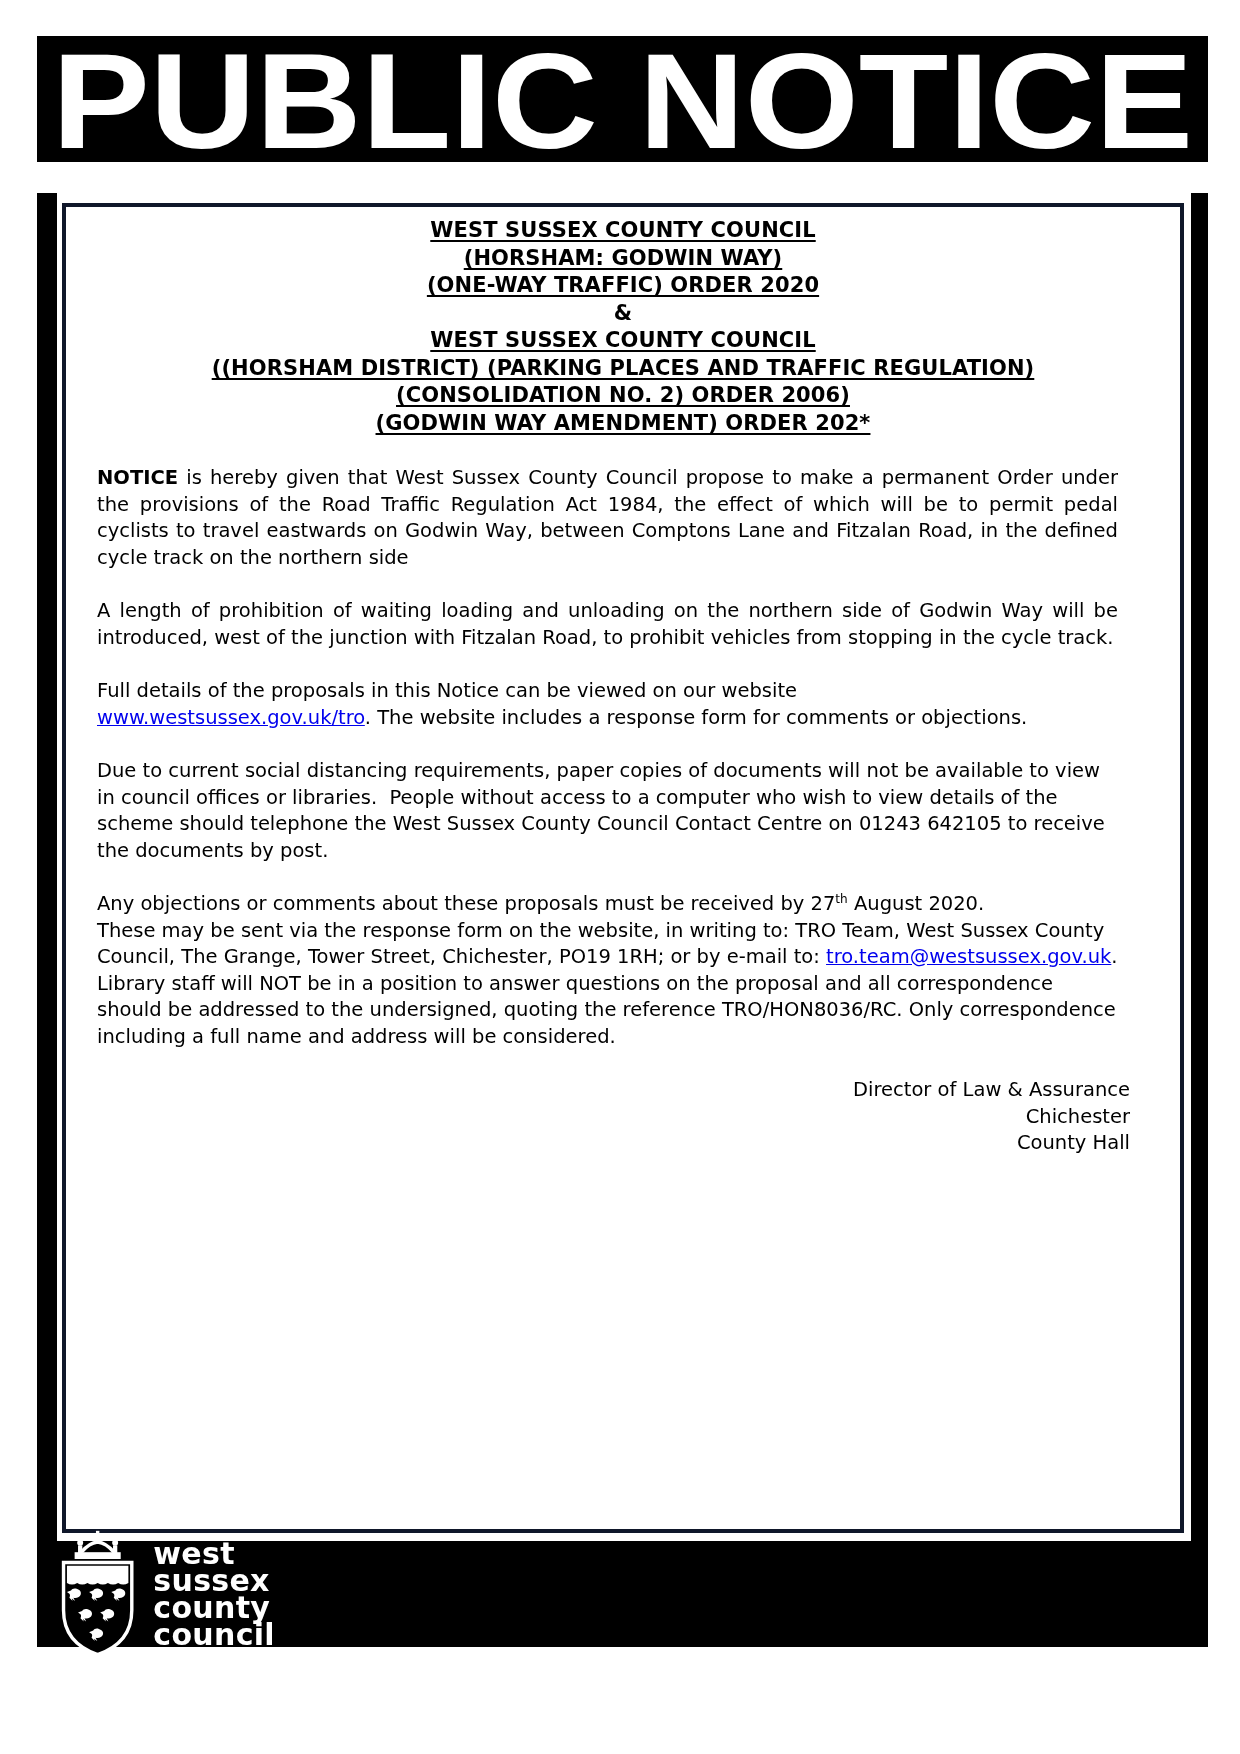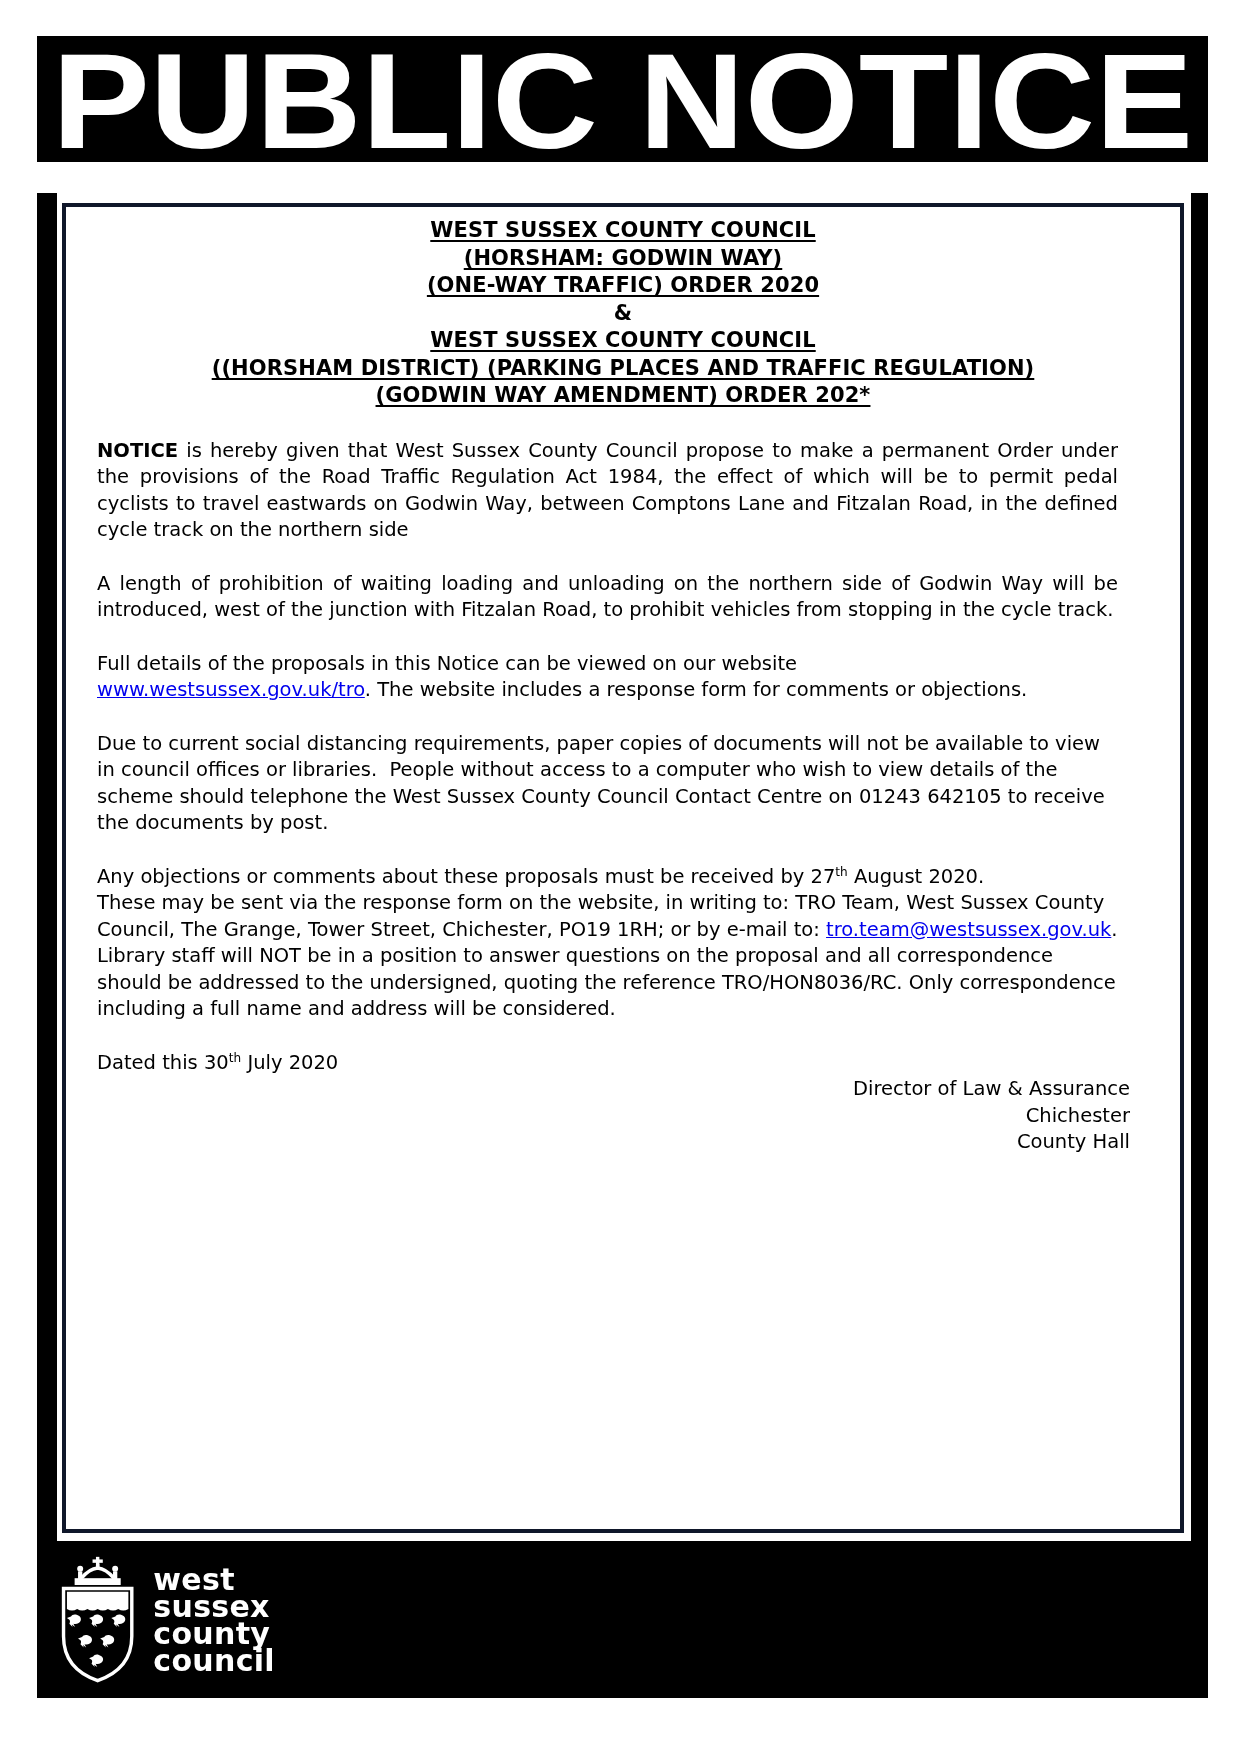--- a/index.html
+++ b/index.html
@@ -72,21 +72,21 @@
     cursor: pointer;
     word-break: keep-all;
   }
   .dated { margin-bottom: 0 !important; }
   .signature { text-align: right; }
 
   
   .footer {
     position: absolute;
     left: 37px; top: 1541px;
-    width: 1171px; height: 157px;
+    width: 1171px; height: 106px;
     background: #000000;
     display: flex;
     align-items: center;
     padding-left: 18px;
   }
   .arms { height: 128px; width: auto; display: block; flex: 0 0 auto; }
   .logo-text {
     margin-left: 13px;
     color: #ffffff;
     font-weight: bold;
@@ -109,36 +109,36 @@
   <div class="frame">
     <div class="inner">
 
       <div class="headings">
         <div class="hline u">WEST SUSSEX COUNTY COUNCIL</div>
         <div class="hline u">(HORSHAM: GODWIN WAY)</div>
         <div class="hline u">(ONE-WAY TRAFFIC) ORDER 2020</div>
         <div class="hline">&amp;</div>
         <div class="hline u">WEST SUSSEX COUNTY COUNCIL</div>
         <div class="hline u">((HORSHAM DISTRICT) (PARKING PLACES AND TRAFFIC REGULATION)</div>
+        <div class="hline u">(CONSOLIDATION NO. 2) ORDER 2006)</div>
         <div class="hline u">(GODWIN WAY AMENDMENT) ORDER 202*</div>
       </div>
 
       <div class="bodycopy">
 
         <p class="justify"><strong>NOTICE</strong><span> is hereby given that West Sussex County Council propose to make a permanent Order under the provisions of the Road Traffic Regulation Act 1984, the effect of which will be to permit pedal cyclists to travel eastwards on Godwin Way, between Comptons Lane and Fitzalan Road, in the defined cycle track on the northern side</span></p>
 
         <p class="justify"><span>A length of prohibition of waiting loading and unloading on the northern side of Godwin Way will be introduced, west of the junction with Fitzalan Road, to prohibit vehicles from stopping in the cycle track.</span></p>
 
         <p><span>Full details of the proposals in this Notice can be viewed on our website</span><br><a class="doclink">www.westsussex.gov.uk/tro</a><span>. The website includes a response form for comments or objections.</span></p>
 
         <p><span>Due to current social distancing requirements, paper copies of documents will not be available to view in council offices or libraries.&nbsp; People without access to a computer who wish to view details of the scheme should telephone the West Sussex County Council Contact Centre on 01243 642105 to receive the documents by post.</span></p>
 
         <p><span>Any objections or comments about these proposals must be received by 27</span><sup>th</sup><span> August 2020.</span><br><span>These may be sent via the response form on the website, in writing to: TRO Team, West Sussex County Council, The Grange, Tower Street, Chichester, PO19 1RH; or by e-mail to: </span><a class="doclink">tro.team@westsussex.gov.uk</a><span>. Library staff will NOT be in a position to answer questions on the proposal and all correspondence should be addressed to the undersigned, quoting the reference TRO/HON8036/RC. Only correspondence including a full name and address will be considered.</span></p>
 
-        <p class="dated"><span>Dated this 30</span><sup>th</sup><span> July 2020</span></p>
 
         <div class="signature">
           <div>Director of Law &amp; Assurance</div>
           <div>Chichester</div>
           <div>County Hall</div>
         </div>
 
       </div>
     </div>
   </div>

